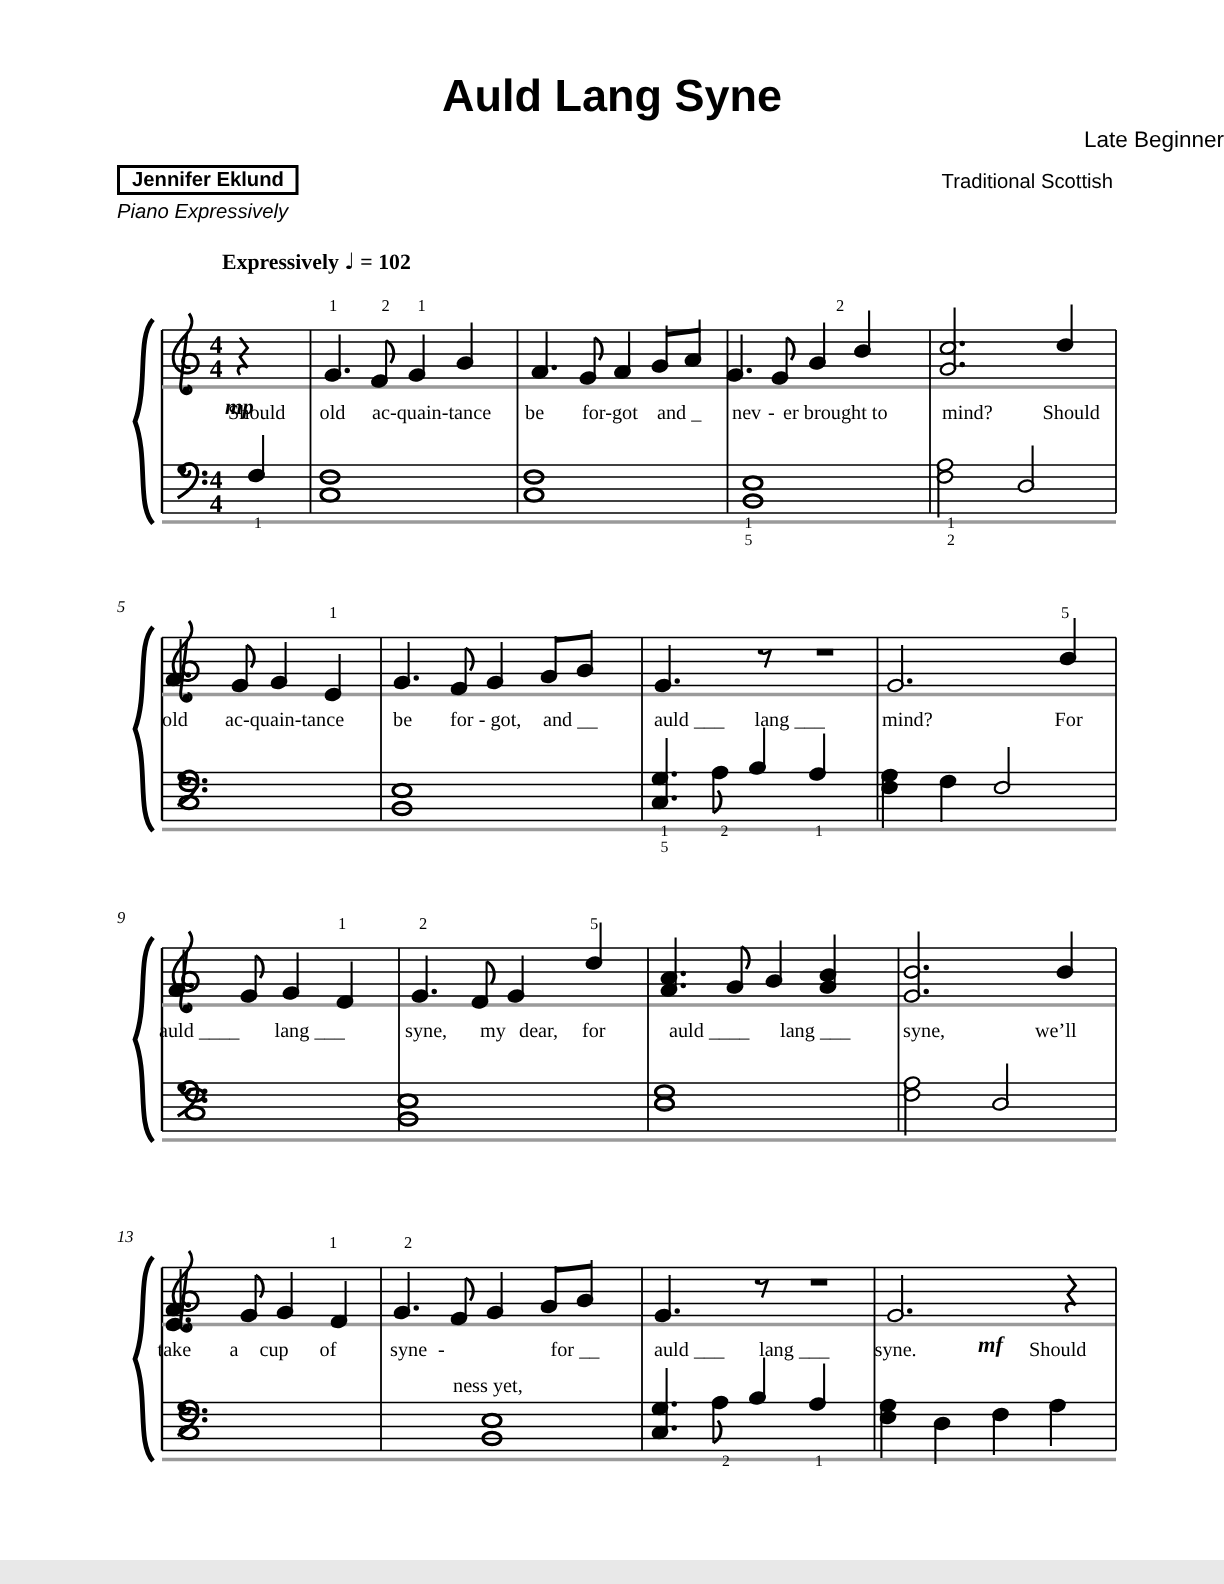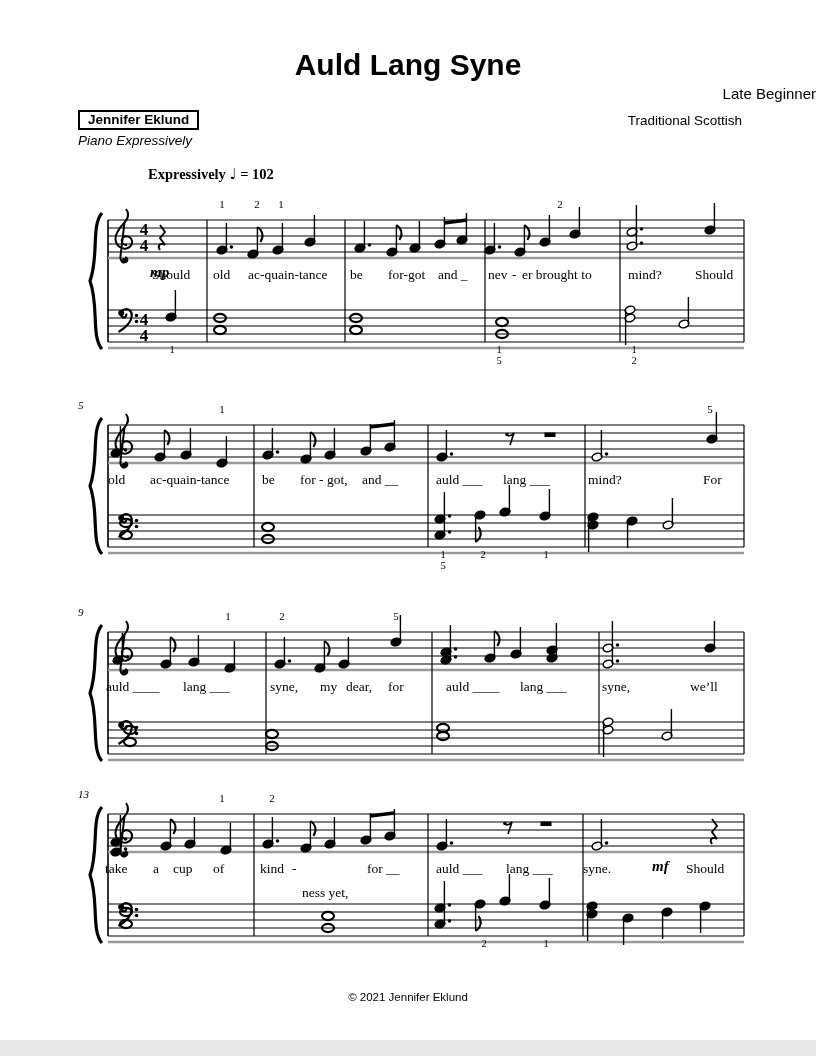--- a/index.html
+++ b/index.html
@@ -348,21 +348,21 @@
       <span class="ov lyr" style="left: 105px;">lang ___</span>
       <span class="ov lyr" style="left: 192px;">syne,</span>
       <span class="ov lyr" style="left: 242px;">my</span>
       <span class="ov lyr" style="left: 268px;">dear,</span>
       <span class="ov lyr" style="left: 310px;">for</span>
       <span class="ov lyr" style="left: 368px;">auld ____</span>
       <span class="ov lyr" style="left: 442px;">lang ___</span>
       <span class="ov lyr" style="left: 524px;">syne,</span>
       <span class="ov lyr" style="left: 612px;">we’ll</span>
     </div>
-  <div class="system" style="top:794px">
+  <div class="system" style="top:825px">
       <svg width="690" height="185" viewBox="0 0 690 185">
         <path d="M24,13 C13,25 21,57 12,81 C21,105 13,137 24,149" fill="none" stroke="#000" stroke-width="3.2"></path>
         <line x1="30" y1="20" x2="30" y2="142" stroke="#000" stroke-width="1.6"></line>
         <line x1="30" y1="20" x2="666" y2="20" stroke="#000" stroke-width="1.1"></line>
         <line x1="30" y1="28" x2="666" y2="28" stroke="#000" stroke-width="1.1"></line>
         <line x1="30" y1="36" x2="666" y2="36" stroke="#000" stroke-width="1.1"></line>
         <line x1="30" y1="44" x2="666" y2="44" stroke="#000" stroke-width="1.1"></line>
         <line x1="30" y1="52" x2="666" y2="52" stroke="#000" stroke-width="1.1"></line>
         <line x1="30" y1="110" x2="666" y2="110" stroke="#000" stroke-width="1.1"></line>
         <line x1="30" y1="118" x2="666" y2="118" stroke="#000" stroke-width="1.1"></line>
@@ -447,29 +447,28 @@
         <ellipse cx="627" cy="112" rx="5" ry="3.6" fill="#000" stroke="#000" stroke-width="1.5" transform="rotate(-18 627 112)"></ellipse>
         <line x1="622.6" y1="112" x2="622.6" y2="139" stroke="#000" stroke-width="1.4"></line>
       </svg>
       <span class="ov mnum" style="left: 0px; top: -6px;">13</span>
       <span class="ov fing" style="left: 144px;">1</span>
       <span class="ov fing" style="left: 194px;">2</span>
       <span class="ov lyr" style="left: 27px;">take</span>
       <span class="ov lyr" style="left: 75px;">a</span>
       <span class="ov lyr" style="left: 95px;">cup</span>
       <span class="ov lyr" style="left: 135px;">of</span>
-      <span class="ov lyr" style="left: 182px;">kind</span>
+      <span class="ov lyr" style="left: 182px;">syne</span>
       <span class="ov lyr" style="left: 214px;">-</span>
       <span class="ov lyr" style="left: 224px; margin-top: 24px;">ness yet,</span>
       <span class="ov lyr" style="left: 289px;">for __</span>
       <span class="ov lyr" style="left: 358px;">auld ___</span>
       <span class="ov lyr" style="left: 428px;">lang ___</span>
       <span class="ov lyr" style="left: 505px;">syne.</span>
       <span class="ov dyn" style="left: 574px;">mf</span>
       <span class="ov lyr" style="left: 608px;">Should</span>
       <span class="ov bfing" style="left: 406px;">2</span>
       <span class="ov bfing" style="left: 468px;">1</span>
     </div>
 
   <div class="abs footer" style="top:990px">
-    <div>© 2021 Jennifer Eklund</div>
   </div>
 </div>
 
 </body></html>

